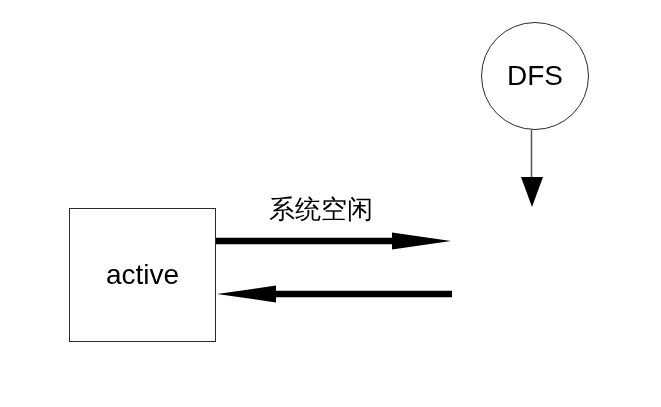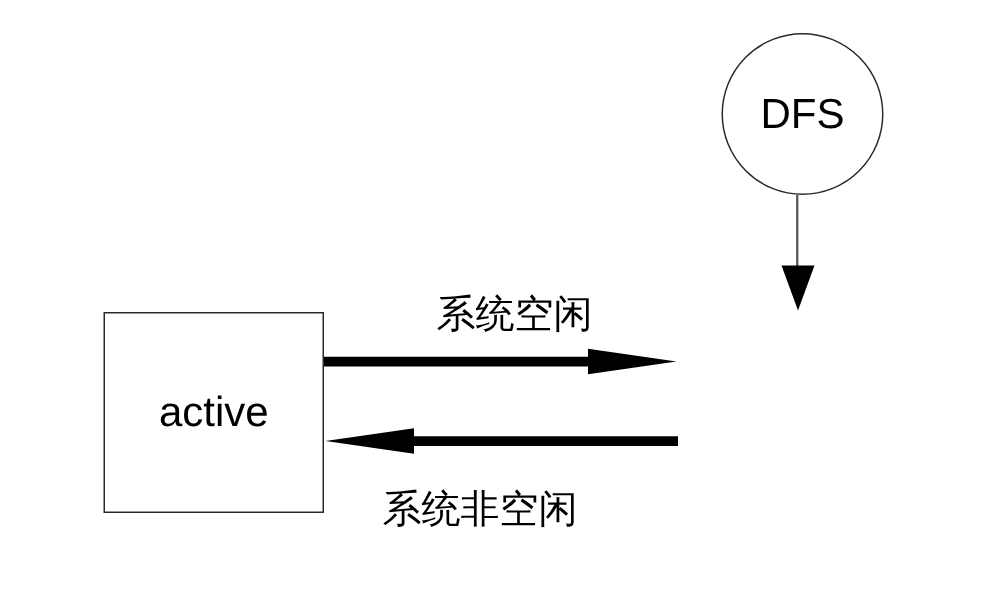--- a/index.html
+++ b/index.html
@@ -50,21 +50,21 @@
     pointer-events: none;
   }
   .edge-label {
     position: absolute;
     transform: translate(-50%, -50%);
     color: #000000;
     font-size: 26px;
     line-height: 1;
     white-space: nowrap;
   }
-  .edge-label-idle   { left: 343px; top: 209px; }
+  .edge-label-idle   { left: 321px; top: 209px; }
   .edge-label-active { left: 320px; top: 339px; }
 </style>
 </head>
 <body>
 
 <div class="canvas">
 
   <svg class="edges-svg" viewBox="0 0 661 407" xmlns="http://www.w3.org/2000/svg">
 
     <g>
@@ -87,15 +87,14 @@
     <span>DFS</span>
   </div>
 
   <div class="node node-active">
     <span>active</span>
   </div>
 
 
   <div class="edge-label edge-label-idle">系统空闲</div>
 
-  <div class="edge-label edge-label-active">系统非空闲</div>
 
 </div>
 
 </body></html>

